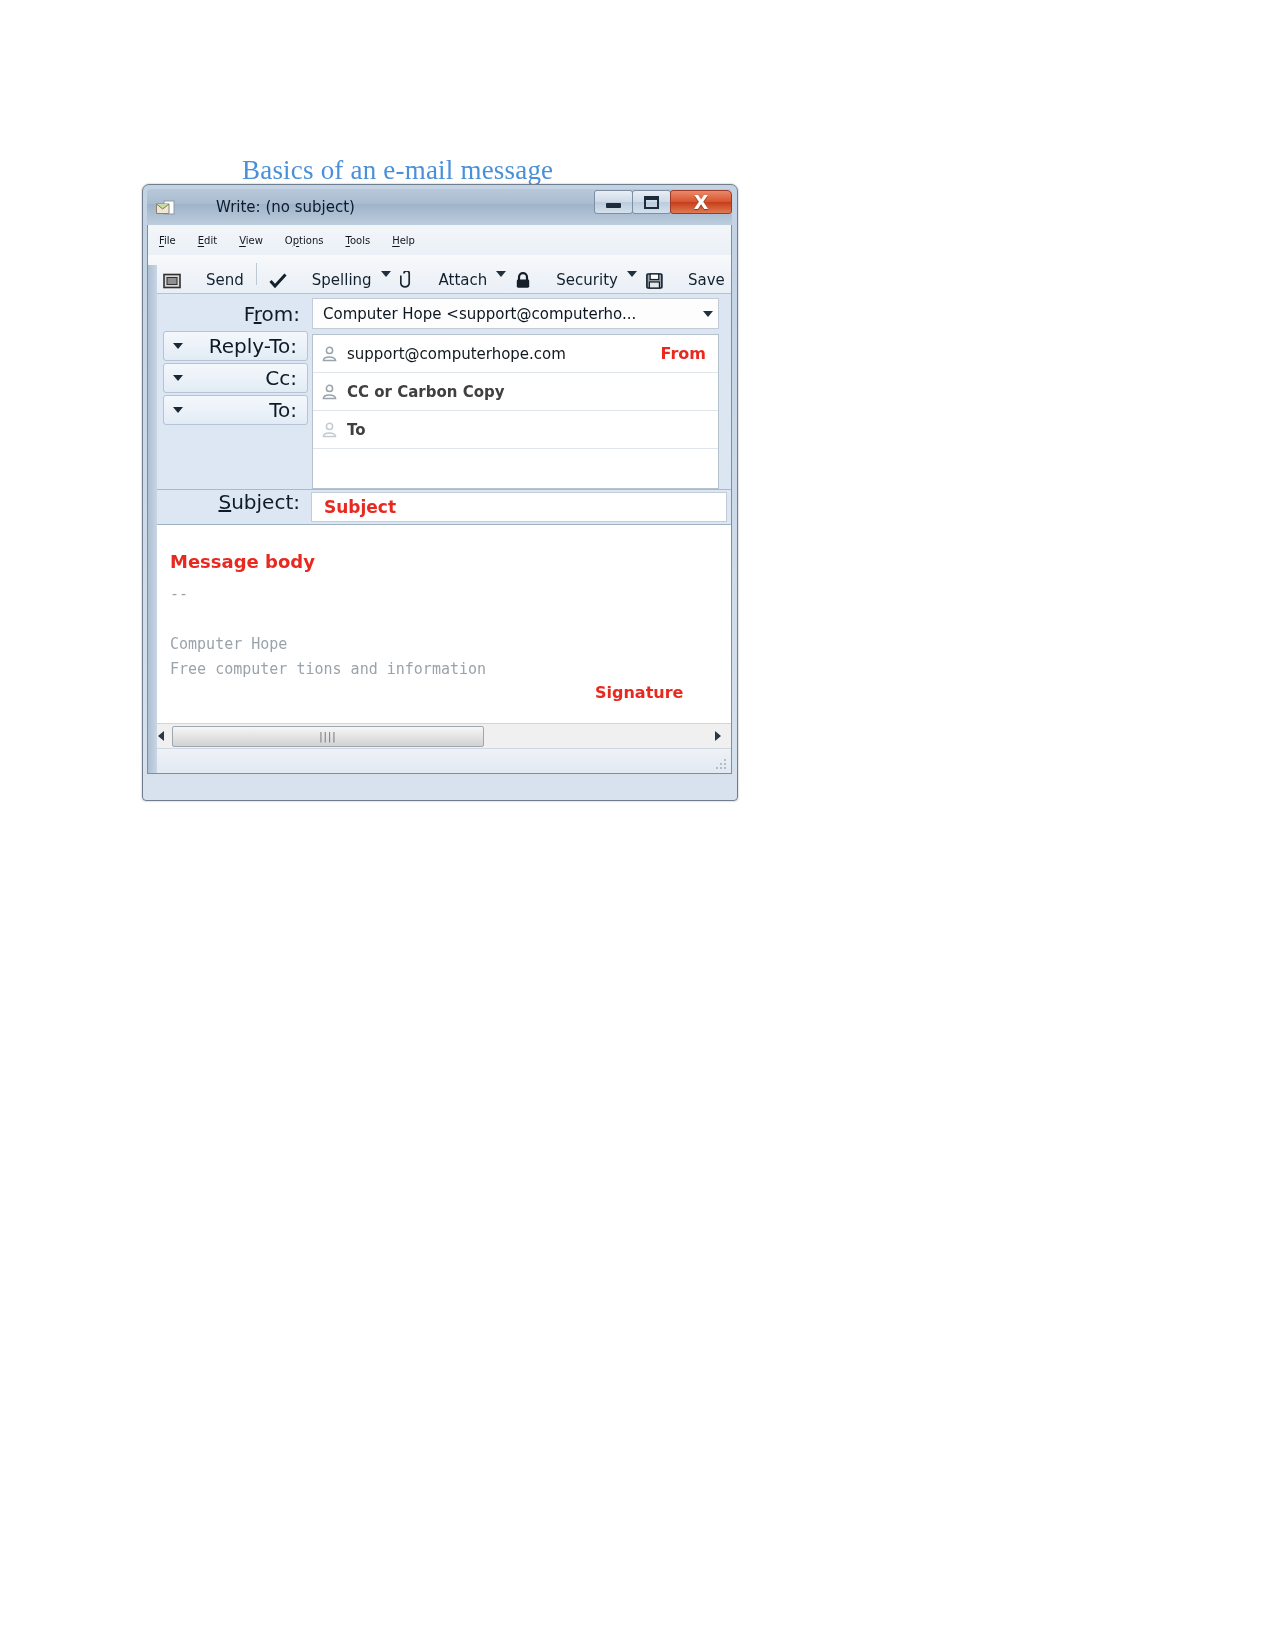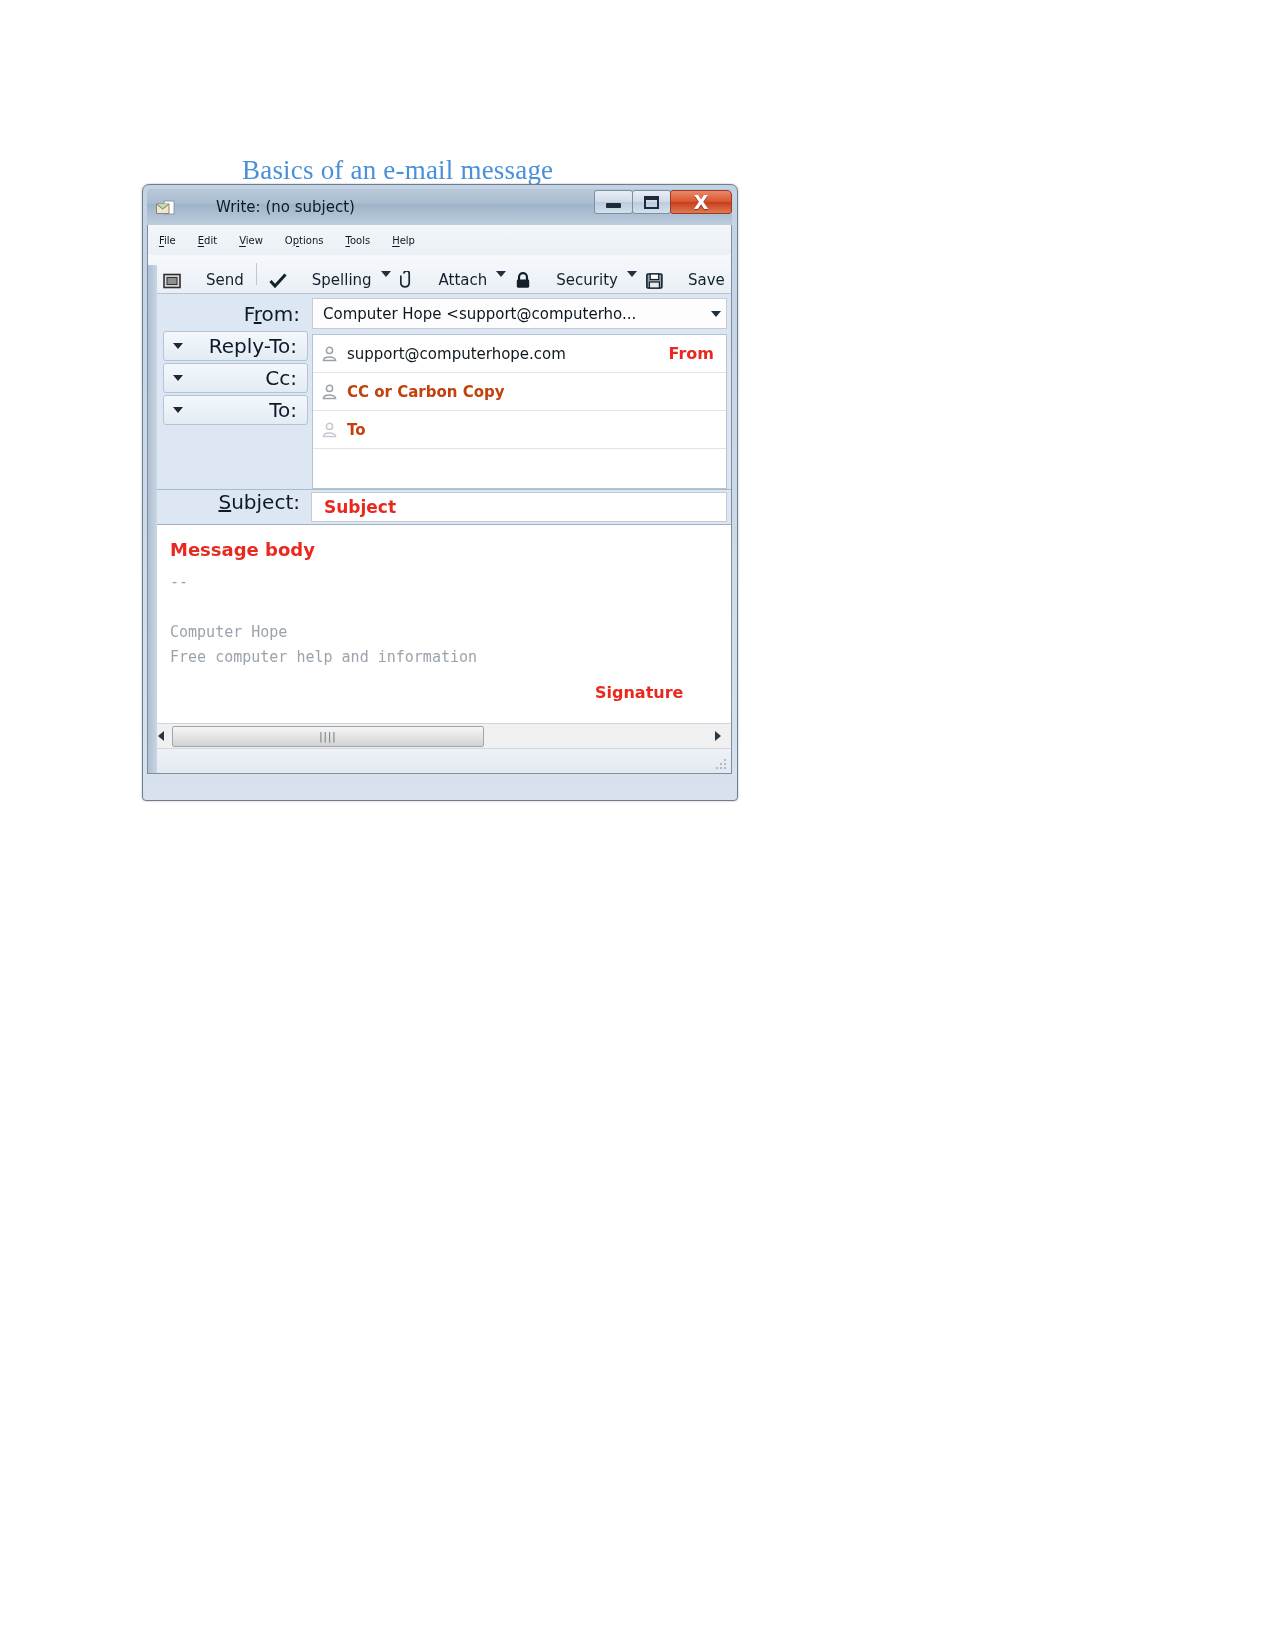--- a/index.html
+++ b/index.html
@@ -197,21 +197,21 @@
   }
   #label-column {
     width: 163px;
     flex: none;
     background: #dce7f3;
     padding-top: 4px;
     box-sizing: border-box;
   }
   #field-column {
     flex: 1;
-    padding: 4px 4px 0 1px;
+    padding: 4px 12px 0 1px;
     box-sizing: border-box;
     position: relative;
   }
 
   .label-row {
     height: 31px;
     display: flex;
     align-items: center;
     justify-content: flex-end;
     padding-right: 11px;
@@ -275,21 +275,21 @@
   }
   .addr-row.empty { border-bottom: none; height: 39px; }
   .addr-text {
     font-size: 15px;
     color: #10191f;
     font-family: "DejaVu Sans", sans-serif;
     margin-left: 10px;
     white-space: nowrap;
   }
   .addr-text.anno {
-    color: #c2410c;
+    color: #404040;
     font-weight: bold;
   }
   .anno-right {
     position: absolute;
     right: 12px;
     font-size: 16px;
     color: #e8291f;
     font-weight: bold;
     font-family: "DejaVu Sans", sans-serif;
   }
@@ -329,21 +329,21 @@
     color: #e8291f;
     font-weight: bold;
     font-family: "DejaVu Sans", sans-serif;
   }
 
   
   #body-pane {
     flex: 1;
     background: #ffffff;
     position: relative;
-    padding: 14px 0 0 22px;
+    padding: 26px 0 0 22px;
     box-sizing: border-box;
     overflow: hidden;
   }
   #body-annotation {
     font-size: 18px;
     color: #e8291f;
     font-weight: bold;
     font-family: "DejaVu Sans", sans-serif;
     margin-bottom: 10px;
   }
@@ -613,21 +613,21 @@
       <div id="subject-input">
         <span id="subject-value">Subject</span>
       </div>
     </div>
 
     <div id="body-pane">
       <div id="body-annotation">Message body</div>
       <div class="sig-line">--</div>
       <div id="sig-spacer"></div>
       <div class="sig-line">Computer Hope</div>
-      <div class="sig-line">Free computer help and information</div>
+      <div class="sig-line">Free computer tions and information</div>
       <div id="signature-annotation">Signature</div>
     </div>
 
     <div id="h-scrollbar">
       <div id="hs-left-arrow">
         <span class="caret-left"></span>
       </div>
       <div id="hs-thumb">
         <span class="grip-dots">||||</span>
       </div>

